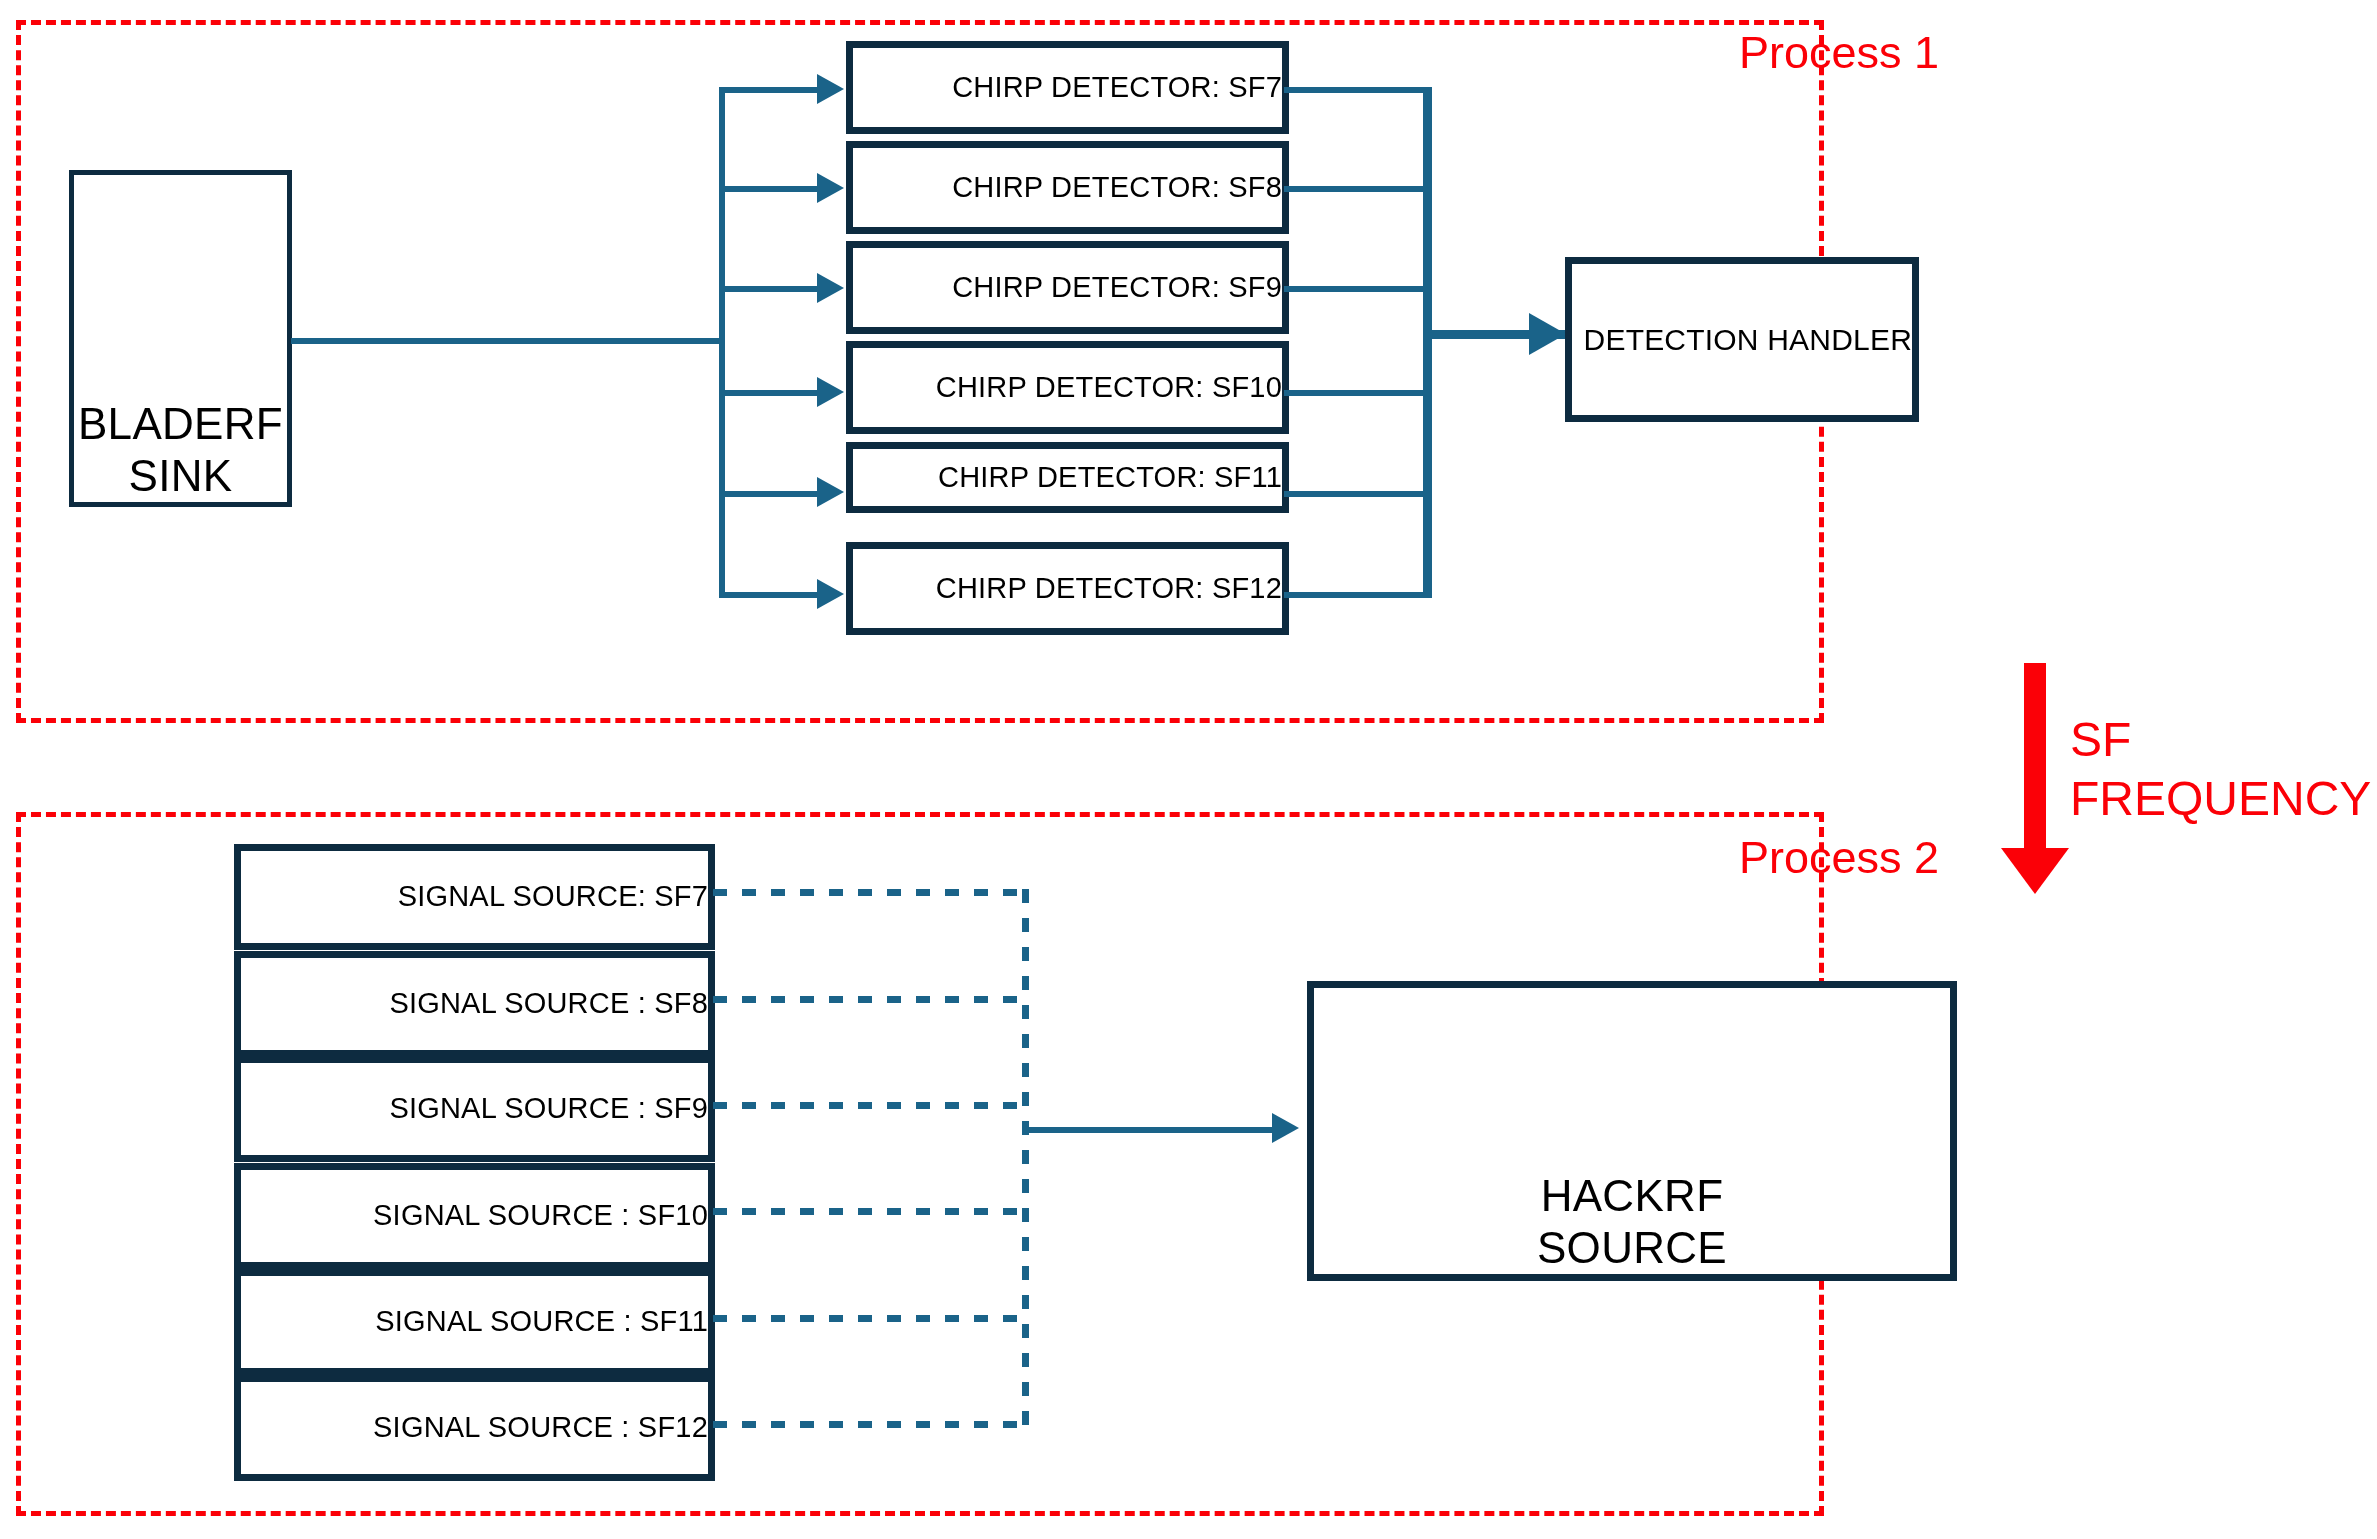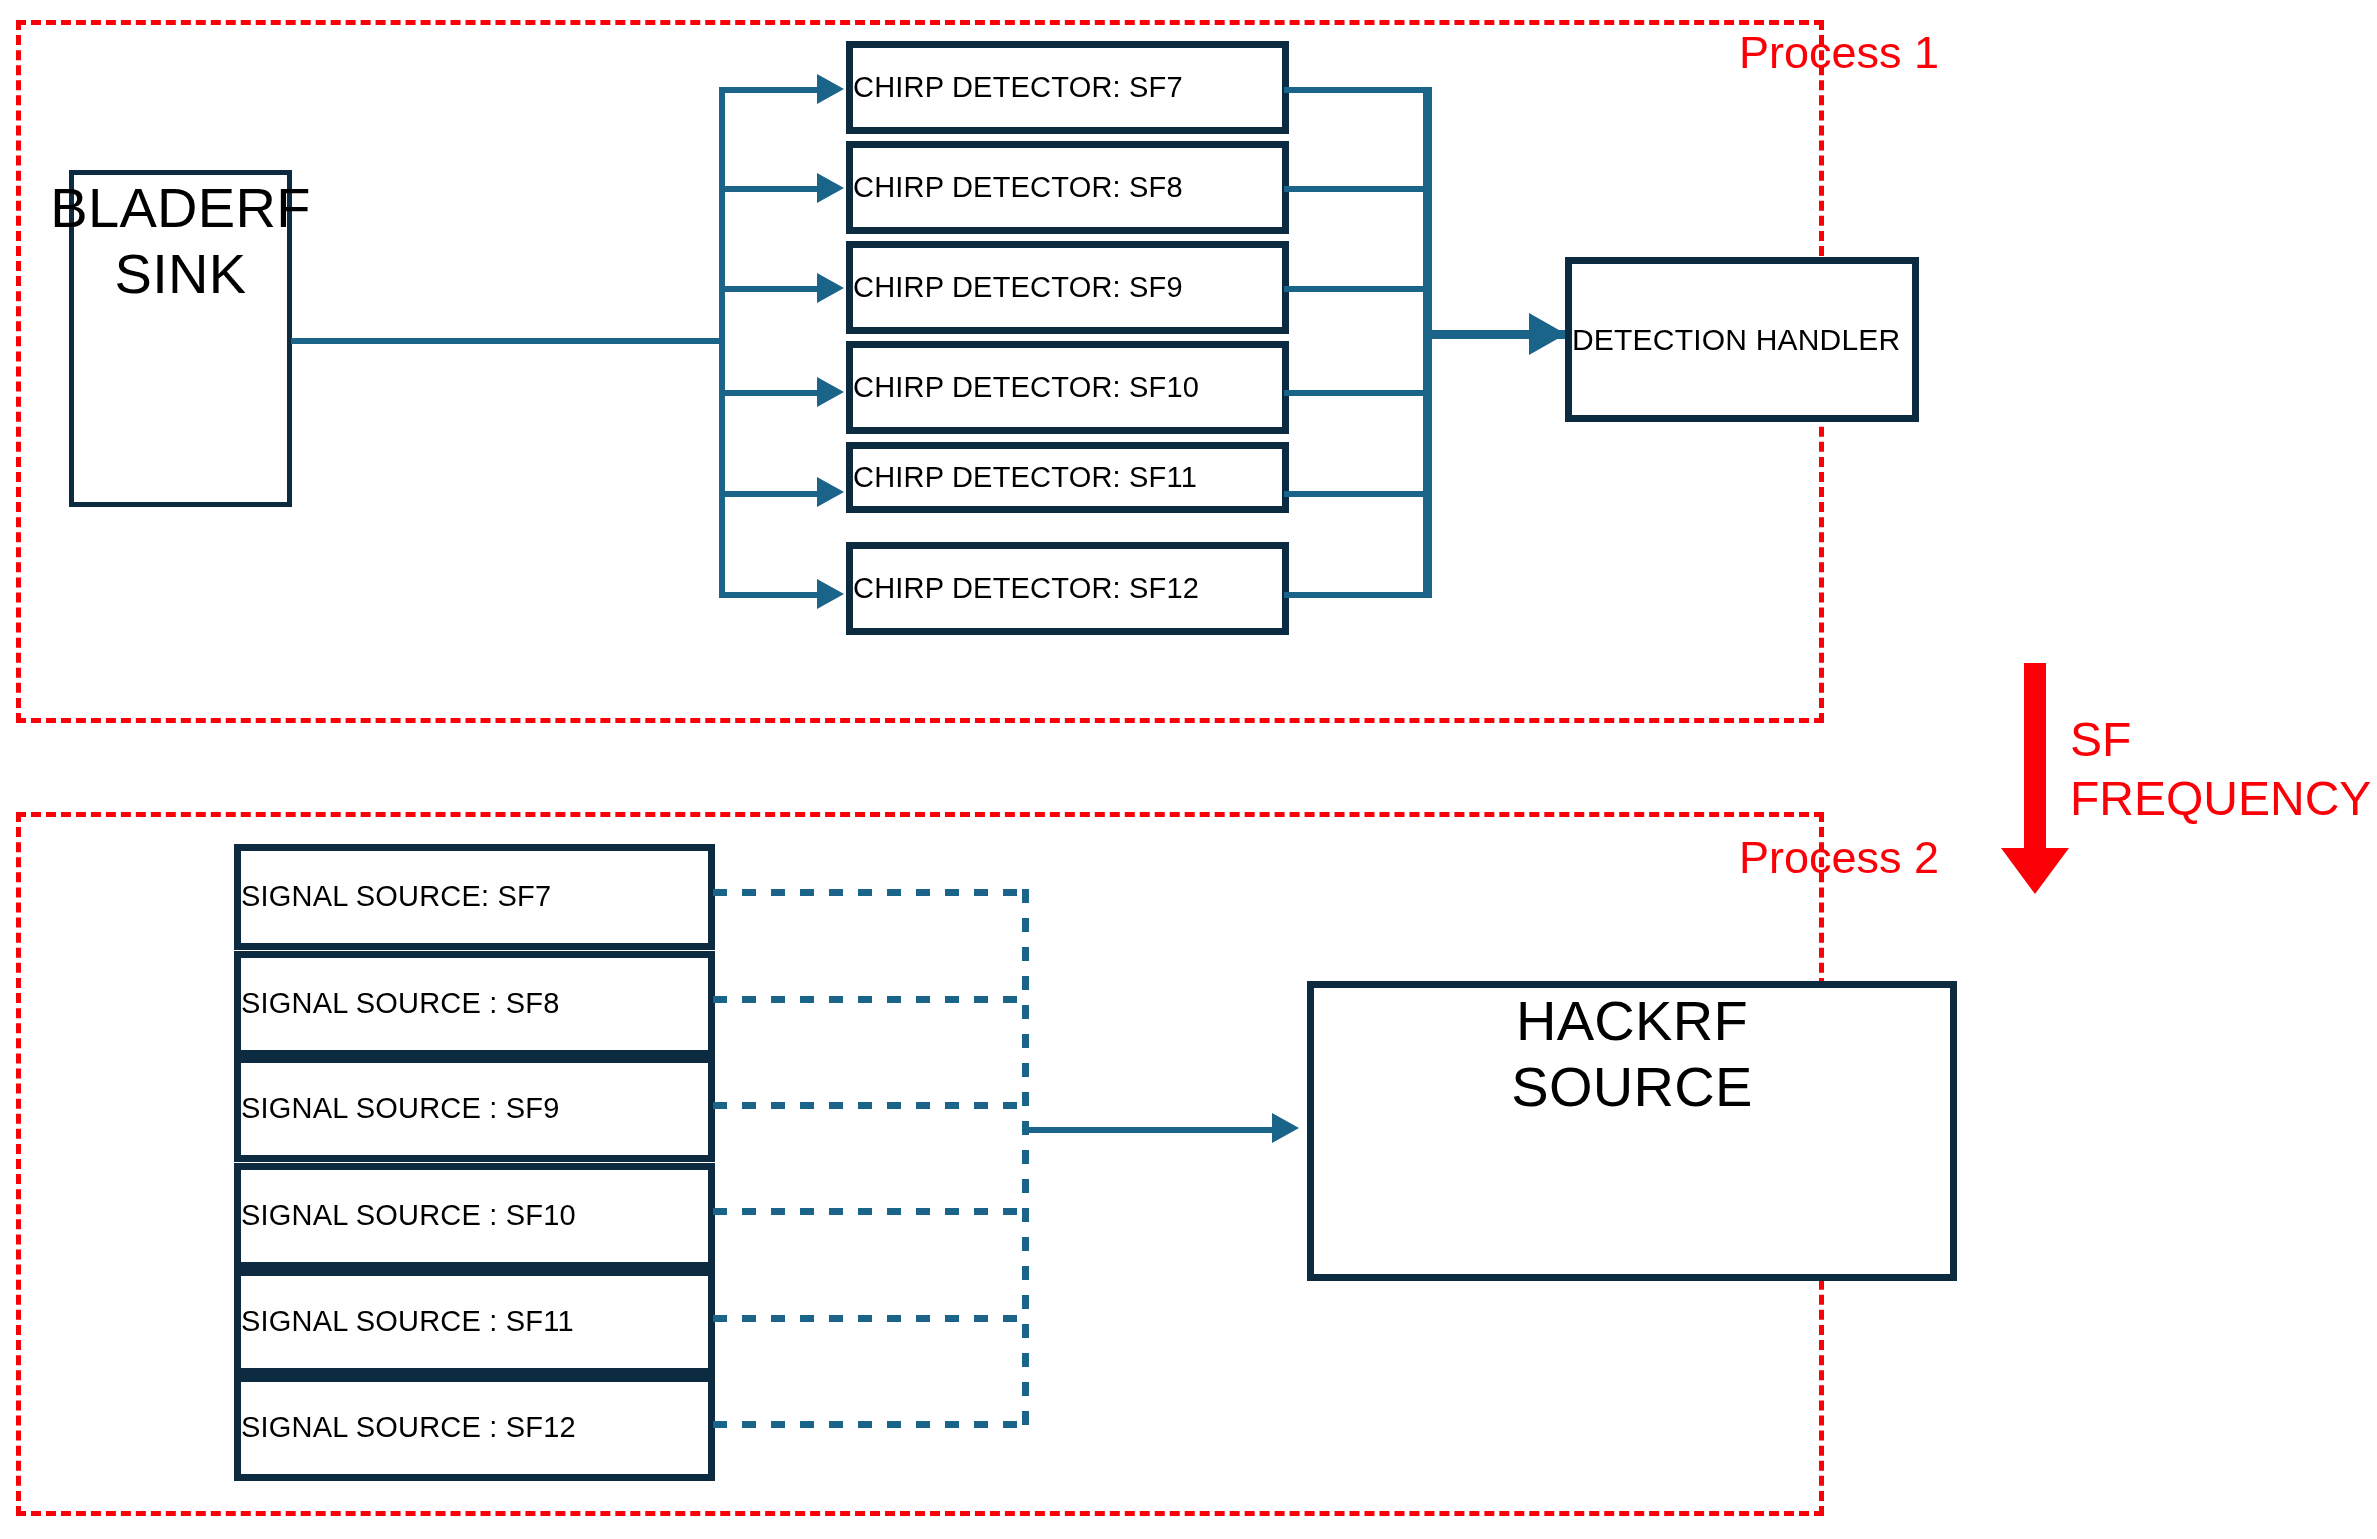--- a/index.html
+++ b/index.html
@@ -3,24 +3,24 @@
 <meta charset="utf-8">
 <style>
   html,body{margin:0;padding:0;background:#ffffff;}
   body{font-family:"Liberation Sans",sans-serif;}
   #root{position:relative;width:2377px;height:1539px;background:#fff;overflow:hidden;}
 
   .proc-box{position:absolute;border:5.9px dashed #fb0007;box-sizing:border-box;}
   .proc-label{position:absolute;color:#fb0007;font-size:45px;line-height:1;white-space:nowrap;}
 
   .nodebox{position:absolute;box-sizing:border-box;border:5.2px solid #0d2b40;background:#ffffff;
-           display:flex;align-items:center;justify-content:flex-start;text-align:center;color:#000;}
+           display:flex;align-items:center;justify-content:flex-end;text-align:center;color:#000;}
   .nodebox.thick{border-width:7.2px;}
 
-  .big-label{font-size:56px;line-height:1.18;letter-spacing:0.3px;}
+  .big-label{font-size:44px;line-height:1.18;letter-spacing:0.3px;}
   .mid-label{font-size:30px;line-height:1.1;letter-spacing:0.2px;white-space:nowrap;}
   .det-label{font-size:29px;line-height:1.1;letter-spacing:0.2px;white-space:nowrap;}
 
   .wire{position:absolute;background:#1a6389;}
   .wire-h{height:5.9px;}
   .wire-v{width:5.9px;}
   .wire-thick-h{height:8.5px;}
   .wire-thick-v{width:8.5px;}
 
   .dotwire-h{position:absolute;height:7.2px;

